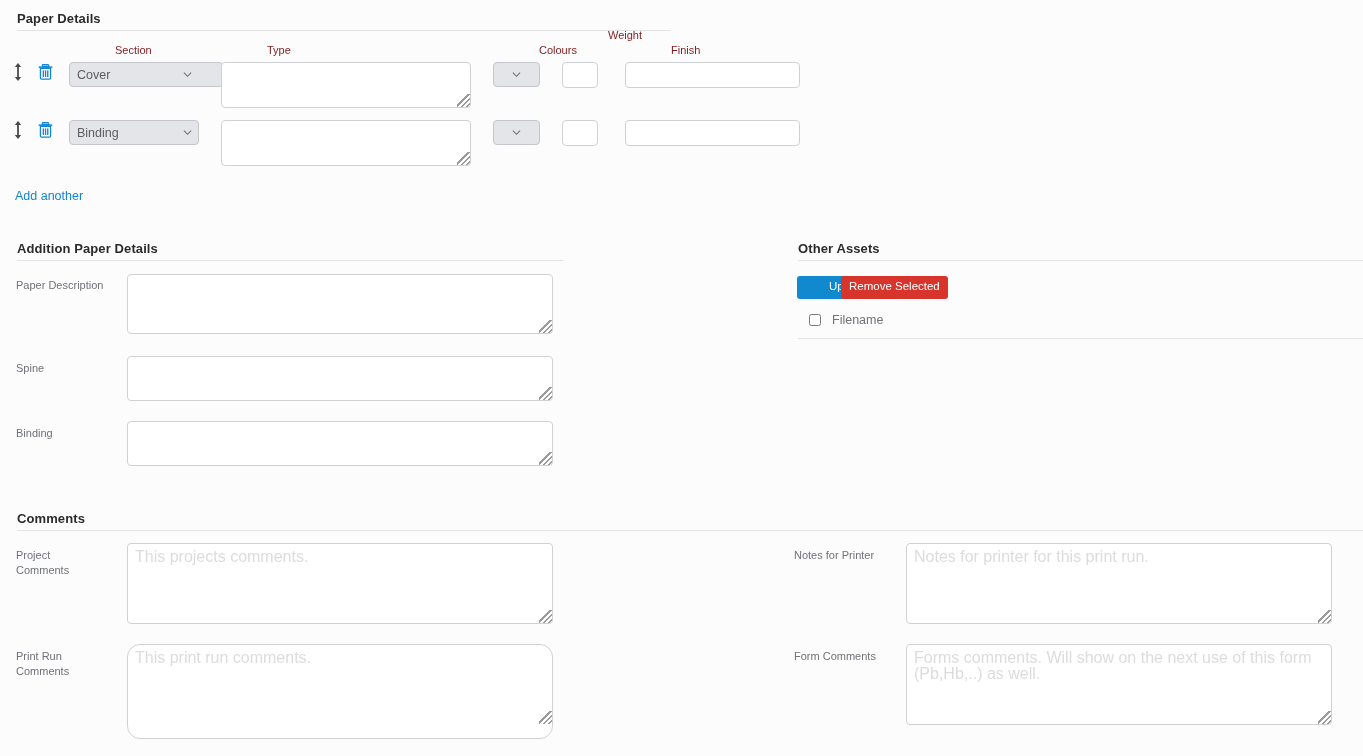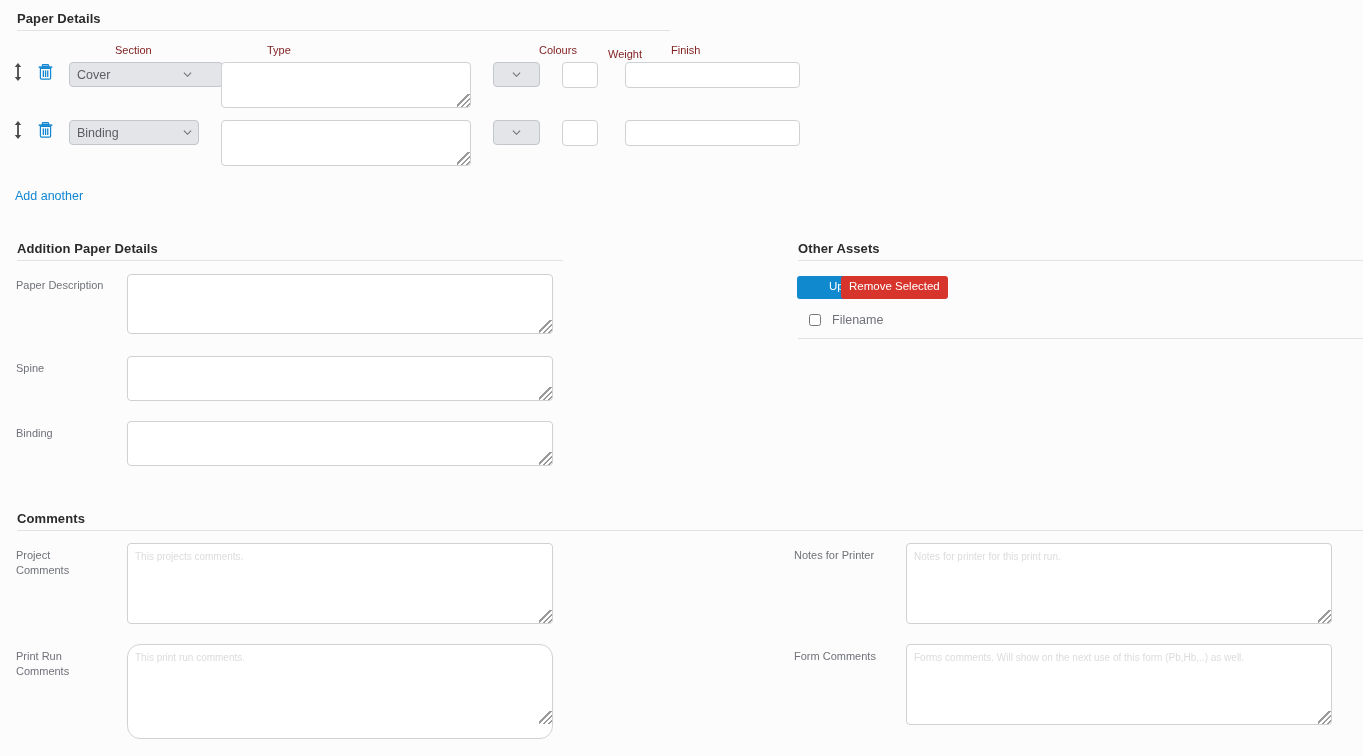--- a/index.html
+++ b/index.html
@@ -52,21 +52,21 @@
     margin-left: 46px;
   }
 
   
   .ta {
     position: absolute;
     border: 1px solid #cfd1d4;
     border-radius: 4px;
     background: #ffffff;
     font-family: "Liberation Sans", sans-serif;
-    font-size: 10px;
+    font-size: 16px;
     color: #444;
     padding: 5px 7px;
     resize: none;
     outline: none;
     line-height: 16px;
   }
   .ta::placeholder { color: #dcdcde; }
 
   
   .grip {
@@ -169,21 +169,21 @@
 <body>
 
 <div class="page">
 
   <div class="section-head" style="left:17px; top:11px;">Paper Details</div>
   <div class="section-rule" style="left:17px; top:30px; width:653px;"></div>
 
   <div class="col-head" style="left:69px; top:44px;">Section</div>
   <div class="col-head" style="left:221px; top:44px;">Type</div>
   <div class="col-head" style="left:493px; top:44px;">Colours</div>
-  <div class="col-head" style="left:562px; top:48px;">Weight</div>
+  <div class="col-head" style="left:562px; top:29px;">Weight</div>
   <div class="col-head" style="left:625px; top:44px;">Finish</div>
 
   <div class="icon-btn" style="left:13px; top:62px;">
     <svg width="10" height="20" viewBox="0 0 10 20">
       <path d="M5 1 L8.2 5 L5.9 5 L5.9 15 L8.2 15 L5 19 L1.8 15 L4.1 15 L4.1 5 L1.8 5 Z" fill="#4a4a4a"></path>
     </svg>
   </div>
   <div class="icon-btn" style="left:38px; top:64px;">
     <svg width="15" height="16" viewBox="0 0 15 16">
       <path d="M5 0.6 h5 a0.7 0.7 0 0 1 0.7 0.7 v1.1 h-6.4 v-1.1 a0.7 0.7 0 0 1 0.7 -0.7 z" fill="none" stroke="#1186d1" stroke-width="1.1"></path>

